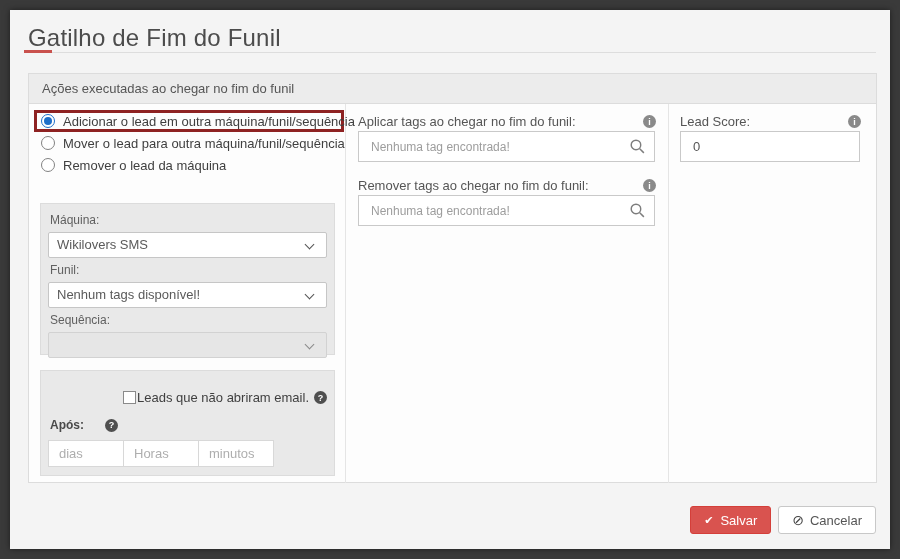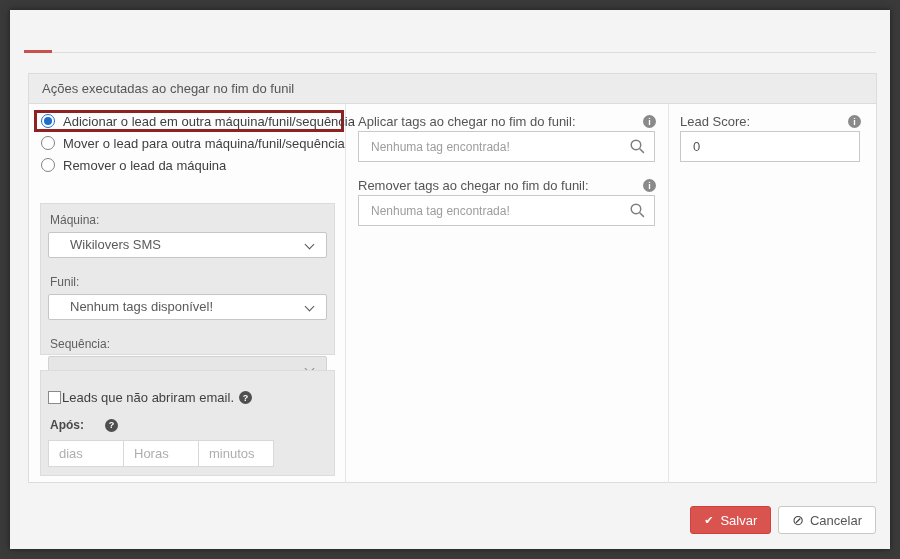--- a/index.html
+++ b/index.html
@@ -57,32 +57,32 @@
   
   .graybox {
     position:absolute; left:11px; width:295px;
     background:#e9e9e9; border:1px solid #dcdcdc;
   }
   .box-machine { top:99px; height:152px; padding:7px; }
   .box-email   { top:266px; height:106px; padding:15px 7px 0 7px; }
   .fld-label { font-size:12px; color:#606060; margin:2px 0 5px 2px; }
   .selectbox {
     position:relative; height:26px; background:#fff; border:1px solid #c6c6c6;
-    border-radius:2px; margin-bottom:17px; line-height:24px; padding-left:21px;
+    border-radius:2px; margin-bottom:5px; line-height:24px; padding-left:8px;
     font-size:13px; color:#5a5a5a; cursor:pointer;
   }
   .selectbox.disabled { background:#e6e6e6; border-color:#d2d2d2; }
   .chev {
     position:absolute; right:13px; top:8px; width:7px; height:7px;
     border-right:1.6px solid #555; border-bottom:1.6px solid #555;
     transform:rotate(45deg);
   }
   .selectbox.disabled .chev { border-color:#8b8b8b; }
 
-  .check-row { display:flex; align-items:center; margin:4px 0 13px 0; }
+  .check-row { display:flex; align-items:center; margin:4px 0 13px 0;justify-content:flex-end; }
   .checkbox {
     width:13px; height:13px; background:#fff; border:1px solid #8a8a8a; flex:0 0 13px;
   }
   .check-label { font-size:13px; color:#3f3f3f; margin:0 5px 0 1px; white-space:nowrap; }
   .after-row { display:flex; align-items:center; margin:0 0 8px 2px;gap:16px; }
   .after-label { font-size:12px; font-weight:bold; color:#4a4a4a; margin-right:5px; }
   .time-inputs { display:flex; }
   .time-input {
     width:76px; height:27px; background:#ffffff; border:1px solid #d8d8d8;
     margin-right:-1px; padding-left:10px; font-size:13px; color:#555;
@@ -133,20 +133,21 @@
   }
   .btn-save { background:#d9534f; border:1px solid #d43f3a; color:#fff; }
   .btn-save .btn-ic { font-size:11px; margin-right:7px; }
   .btn-cancel { background:#fff; border:1px solid #c8c8c8; color:#555; }
   .btn-cancel .btn-ic { font-size:14px; margin-right:6px; color:#444; line-height:1; }
 </style>
 </head>
 <body>
 
 <div class="modal">
+  <div class="modal-title">Gatilho de Fim do Funil</div>
   <div class="title-rule"></div>
   <div class="title-accent"></div>
 
   <div class="panel">
     <div class="panel-header">Ações executadas ao chegar no fim do funil</div>
     <div class="panel-body">
       <div class="vdivider vd1"></div>
       <div class="vdivider vd2"></div>
 
       <div class="radio-group">

